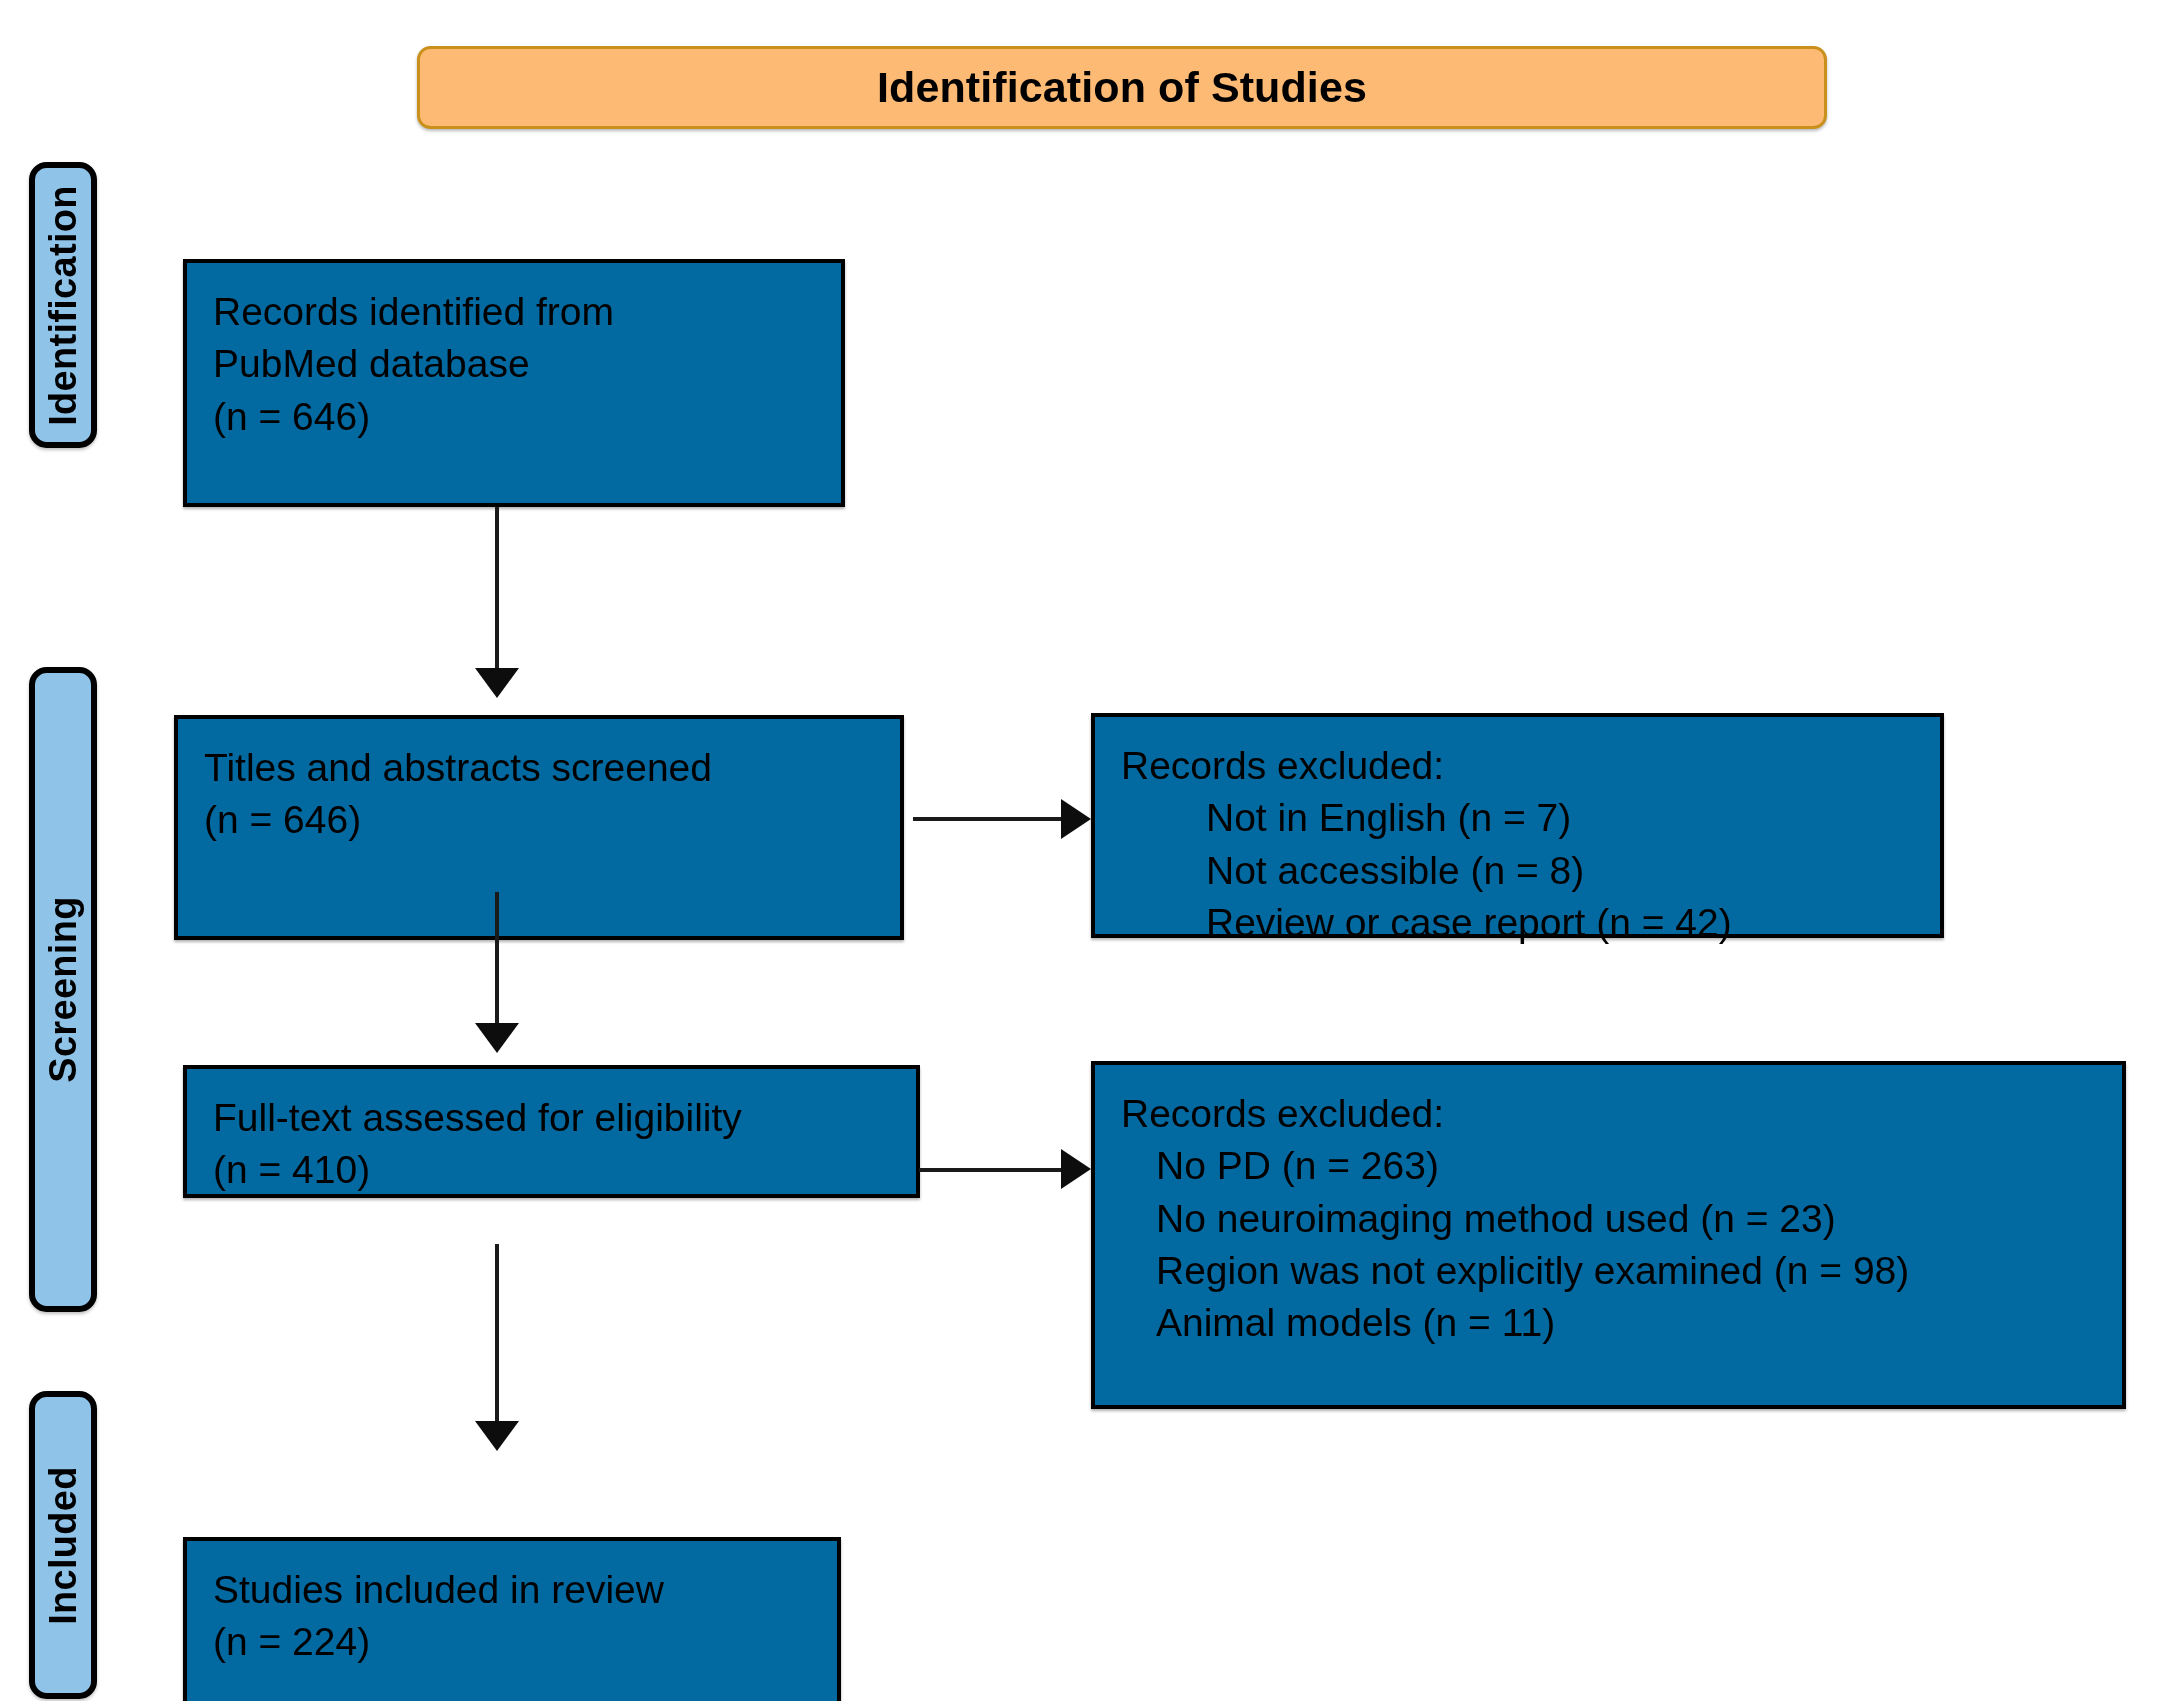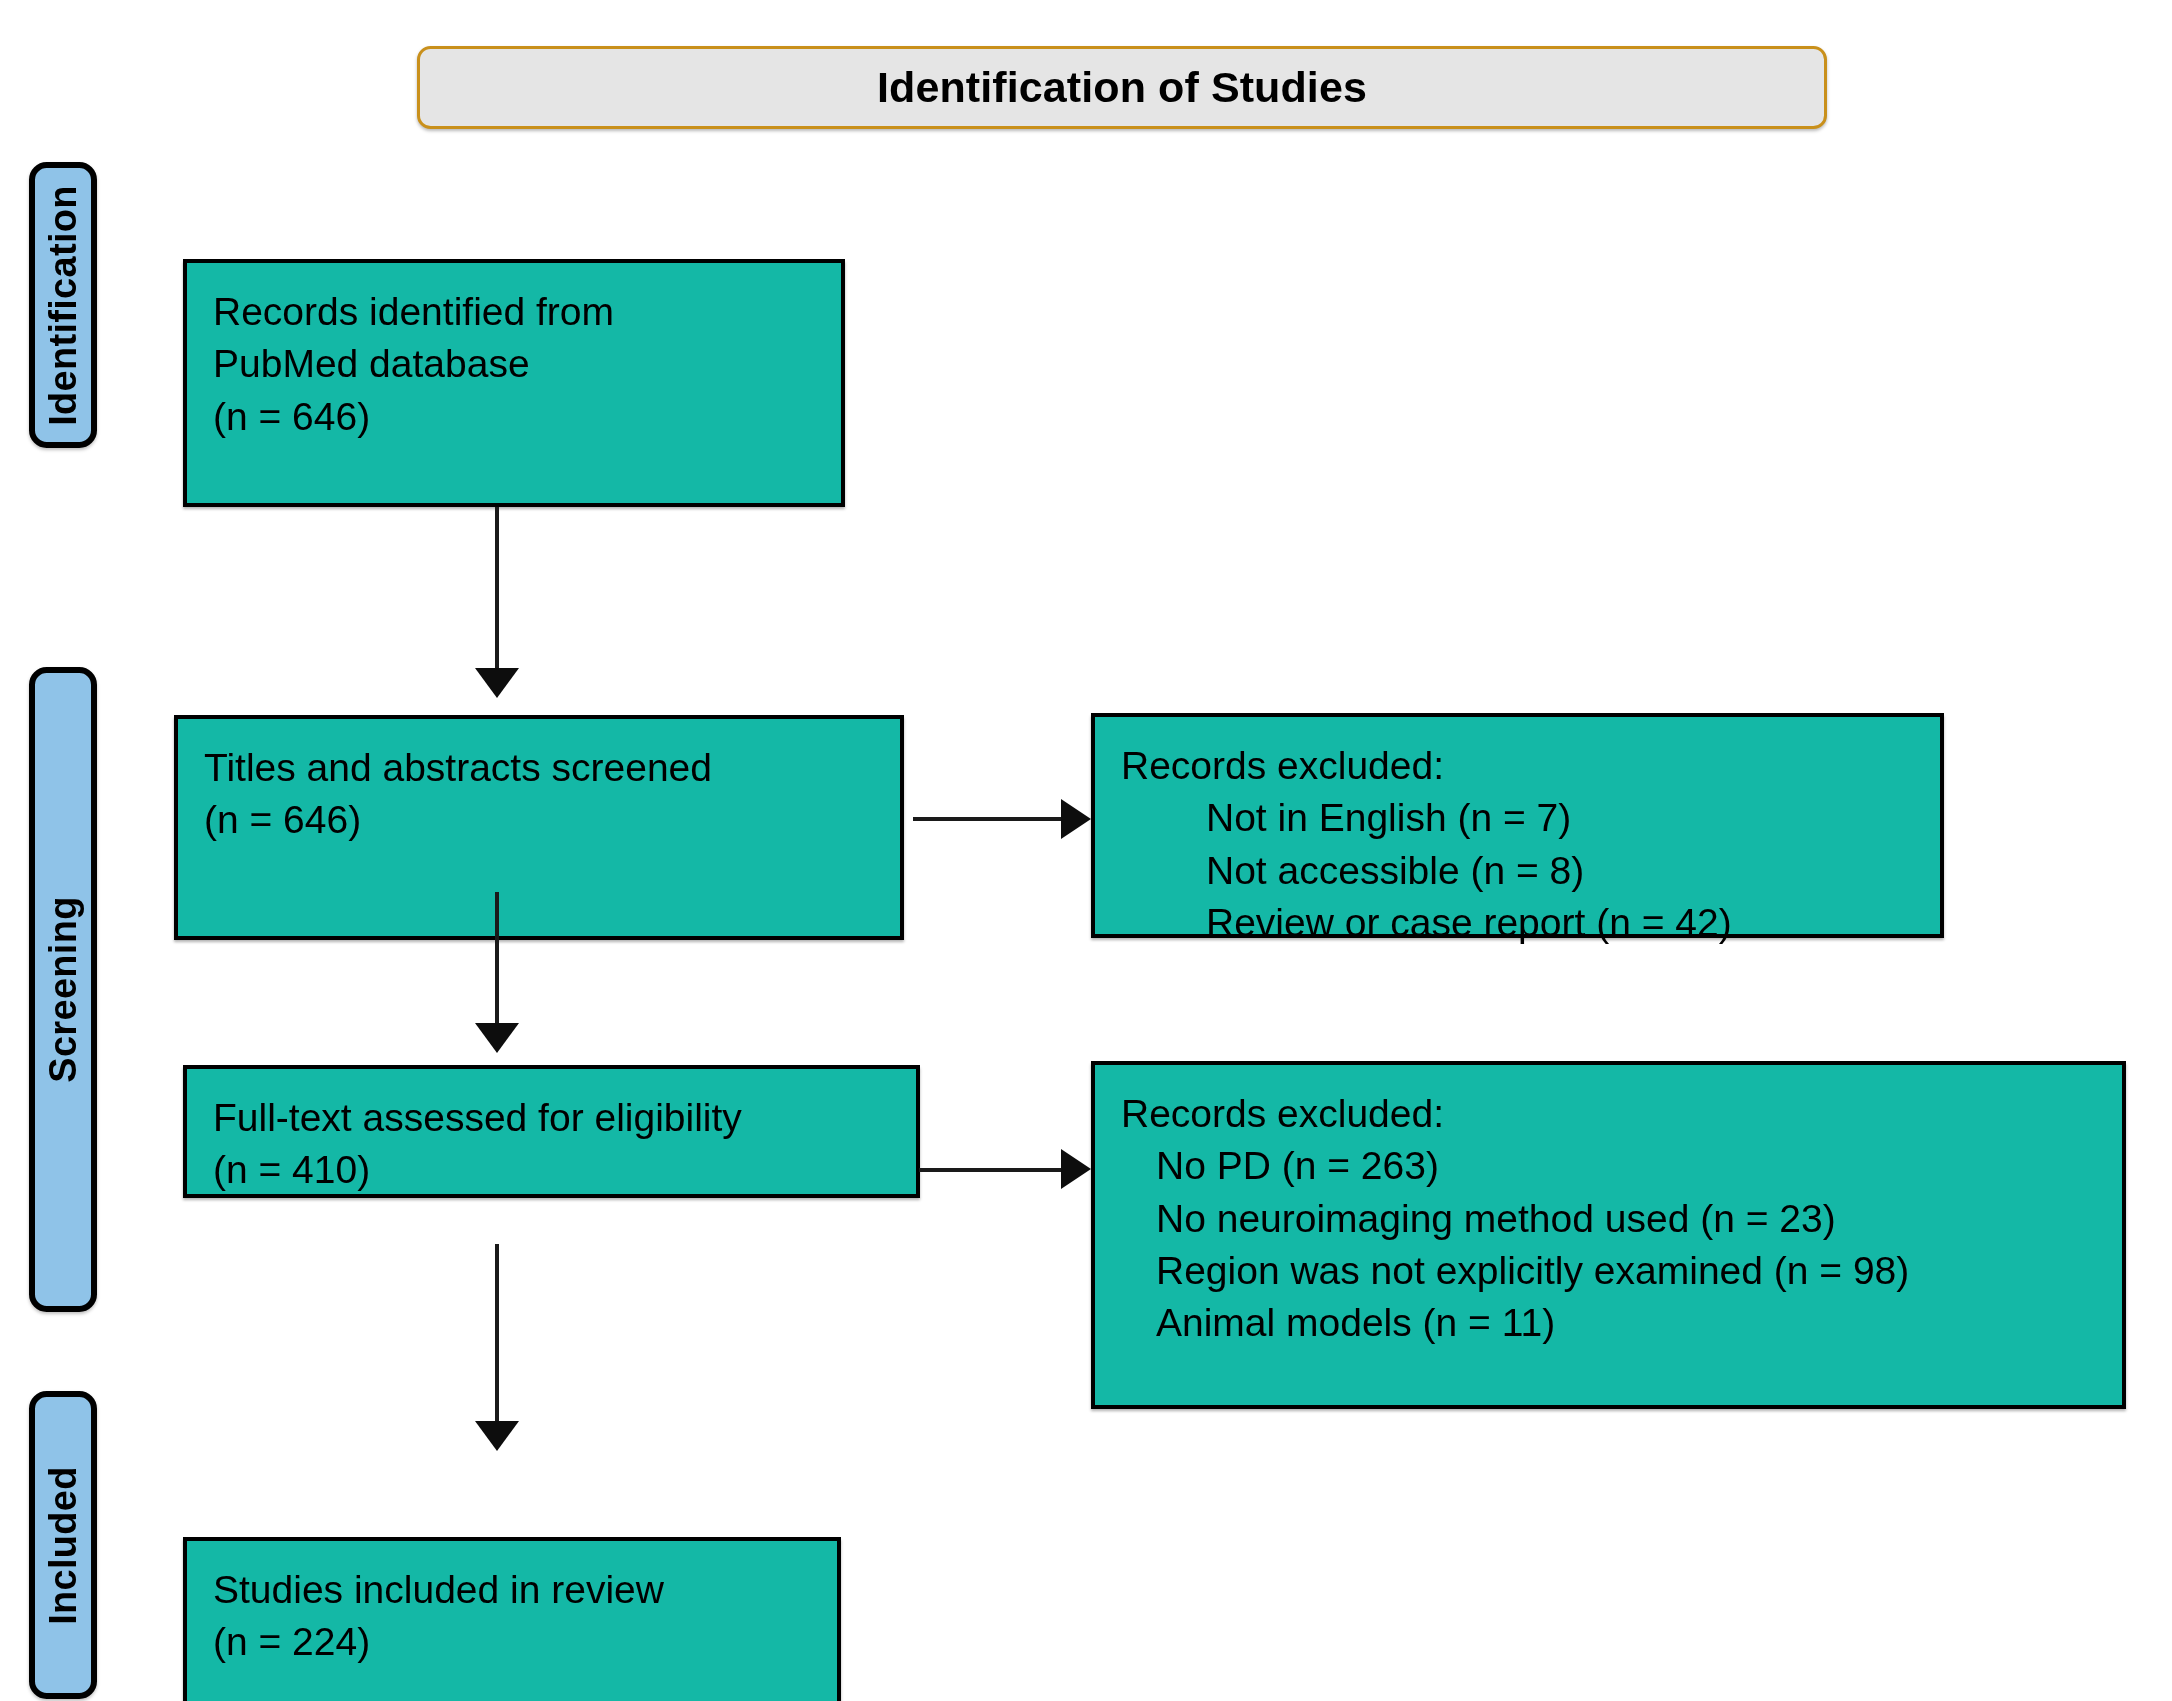--- a/index.html
+++ b/index.html
@@ -18,21 +18,21 @@
     overflow: hidden;
   }
 
   
   .title-banner {
     position: absolute;
     left: 417px;
     top: 46px;
     width: 1410px;
     height: 83px;
-    background: #e5e5e5;
+    background: #fdba74;
     border: 3.4px solid #C9901B;
     border-radius: 13.6px;
     box-sizing: border-box;
     display: flex;
     align-items: center;
     justify-content: center;
     box-shadow: 0 2px 3.4px rgba(0,0,0,0.28);
   }
   .title-banner .title-text {
     font-size: 43px;
@@ -59,21 +59,21 @@
     white-space: nowrap;
     font-size: 38px;
     font-weight: bold;
     color: #000000;
     letter-spacing: 0.3px;
   }
 
   
   .node-box {
     position: absolute;
-    background: #14b8a6;
+    background: #0369a1;
     border: 4.8px solid #000000;
     box-sizing: border-box;
     box-shadow: 0 2.7px 2.7px rgba(0,0,0,0.30);
     padding: 23px 26px 0 26px;
   }
   .node-box .line {
     font-size: 39px;
     line-height: 1.34;
     color: #000000;
     white-space: nowrap;

